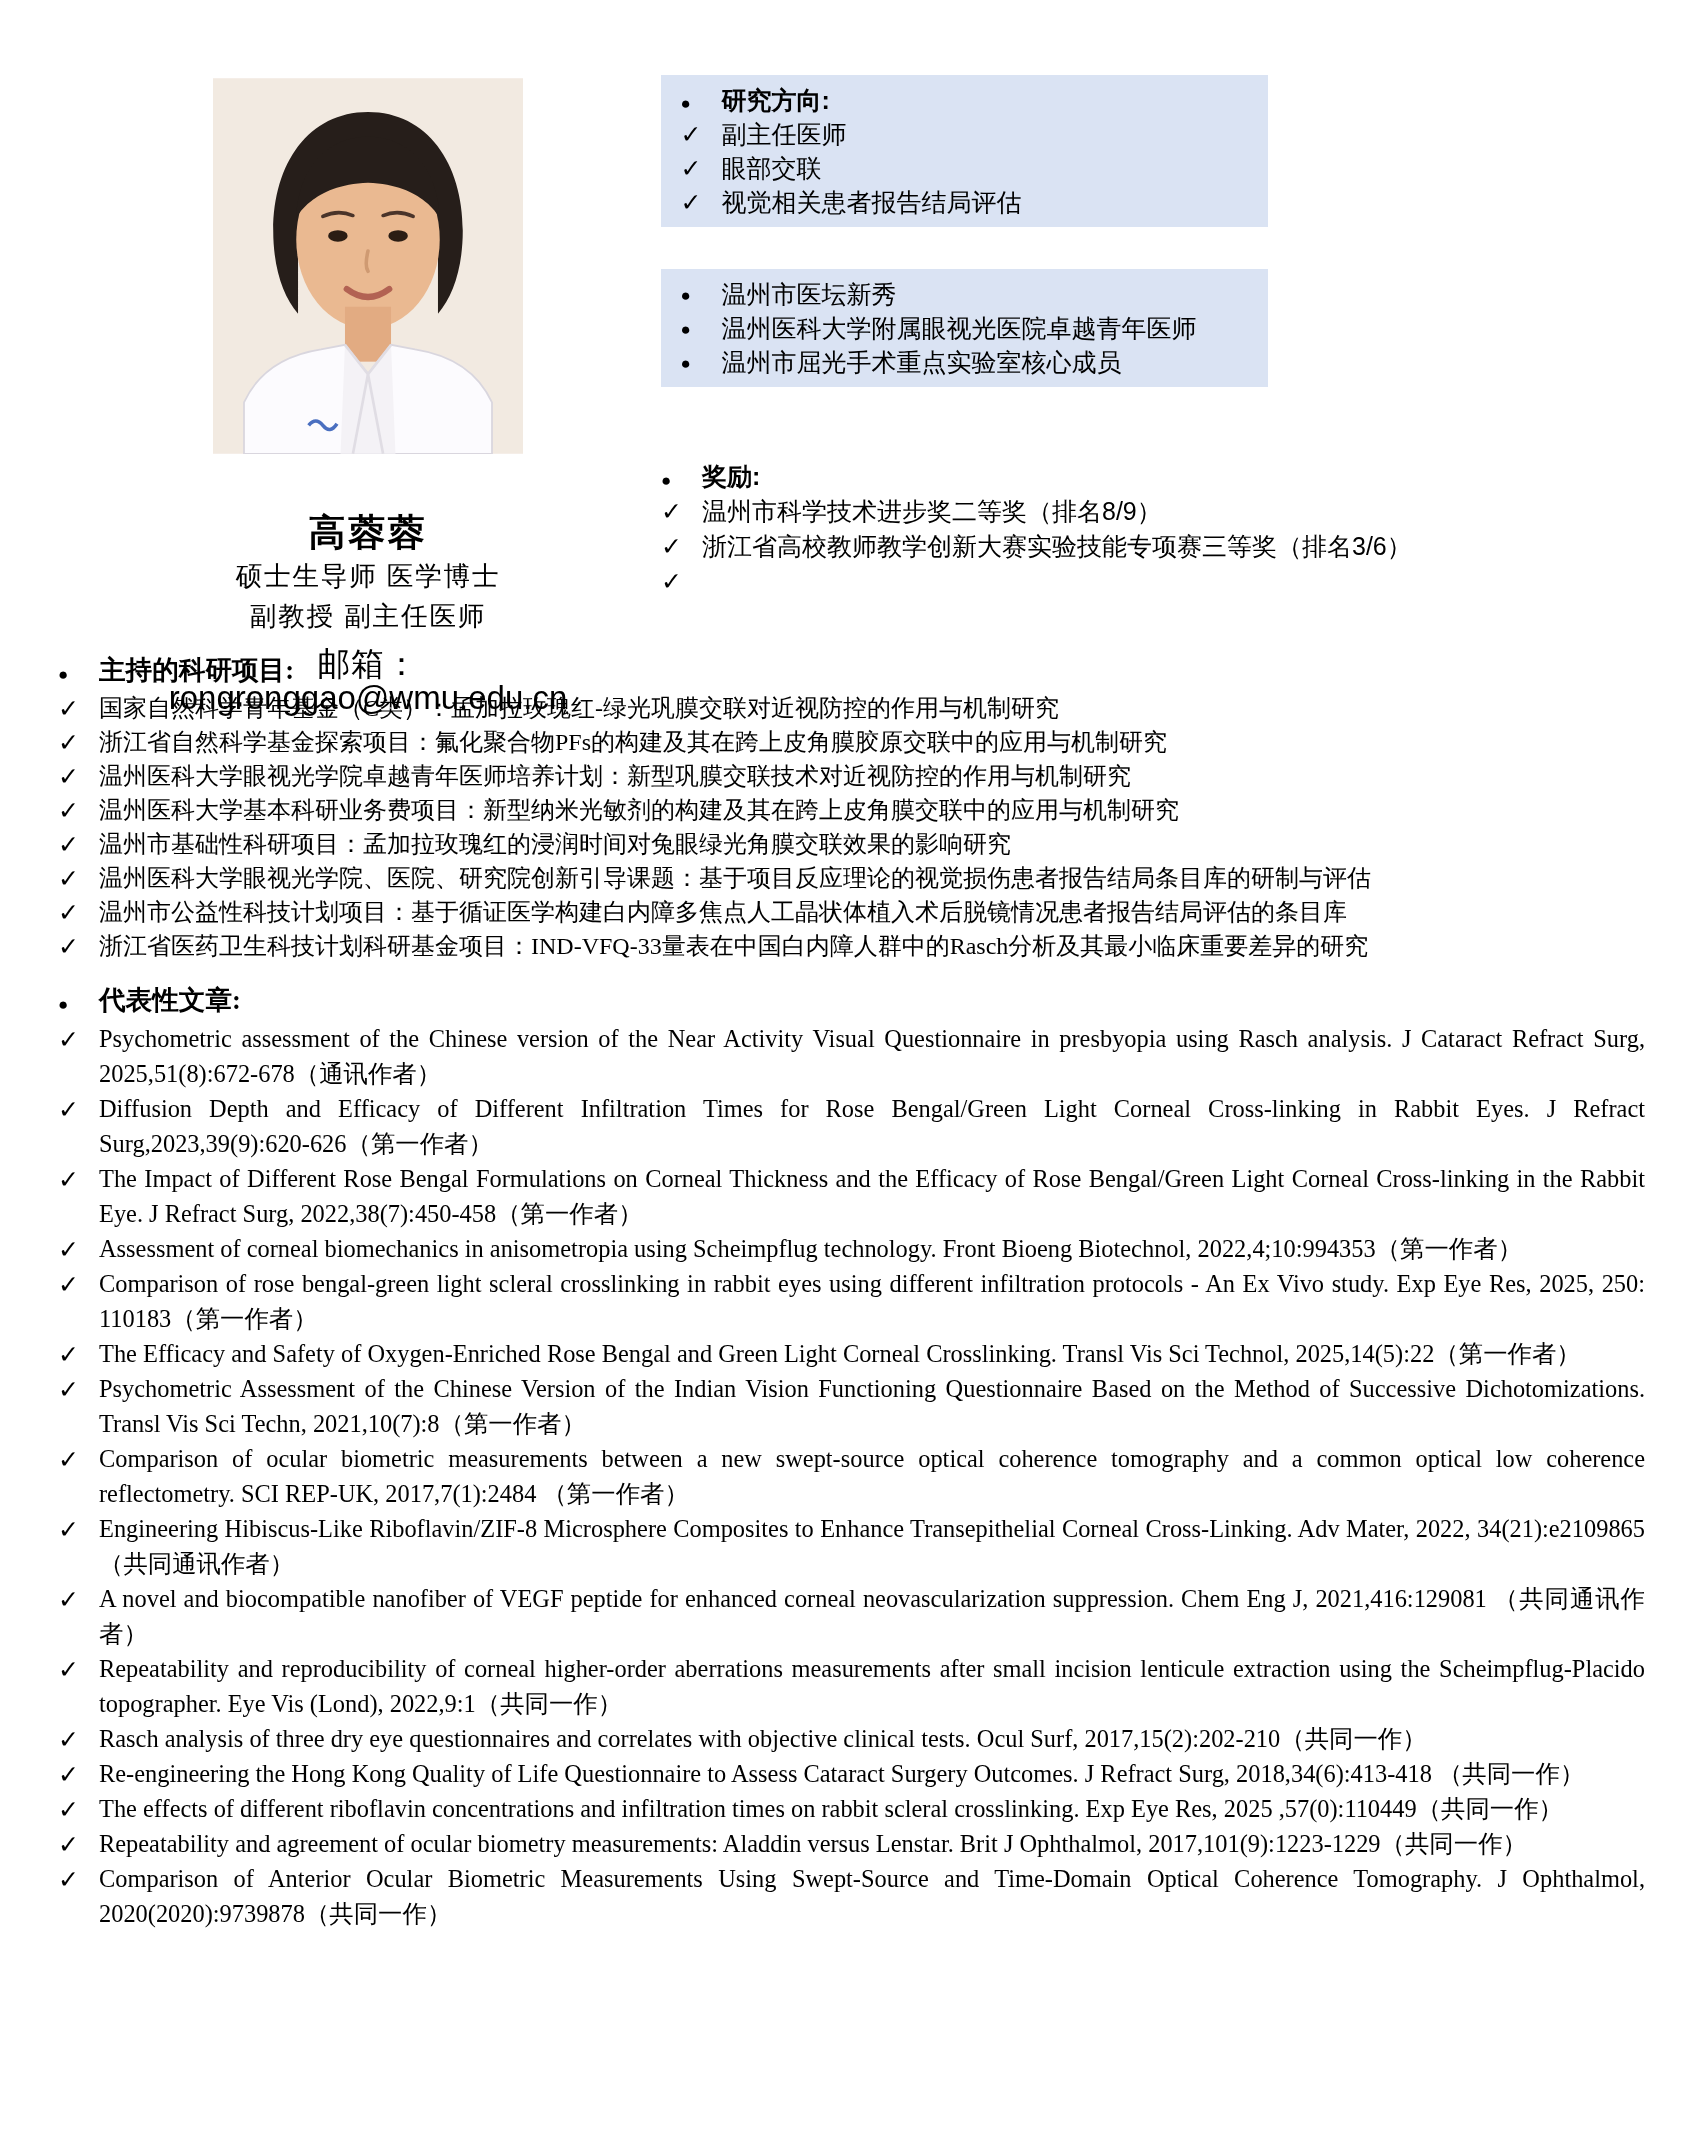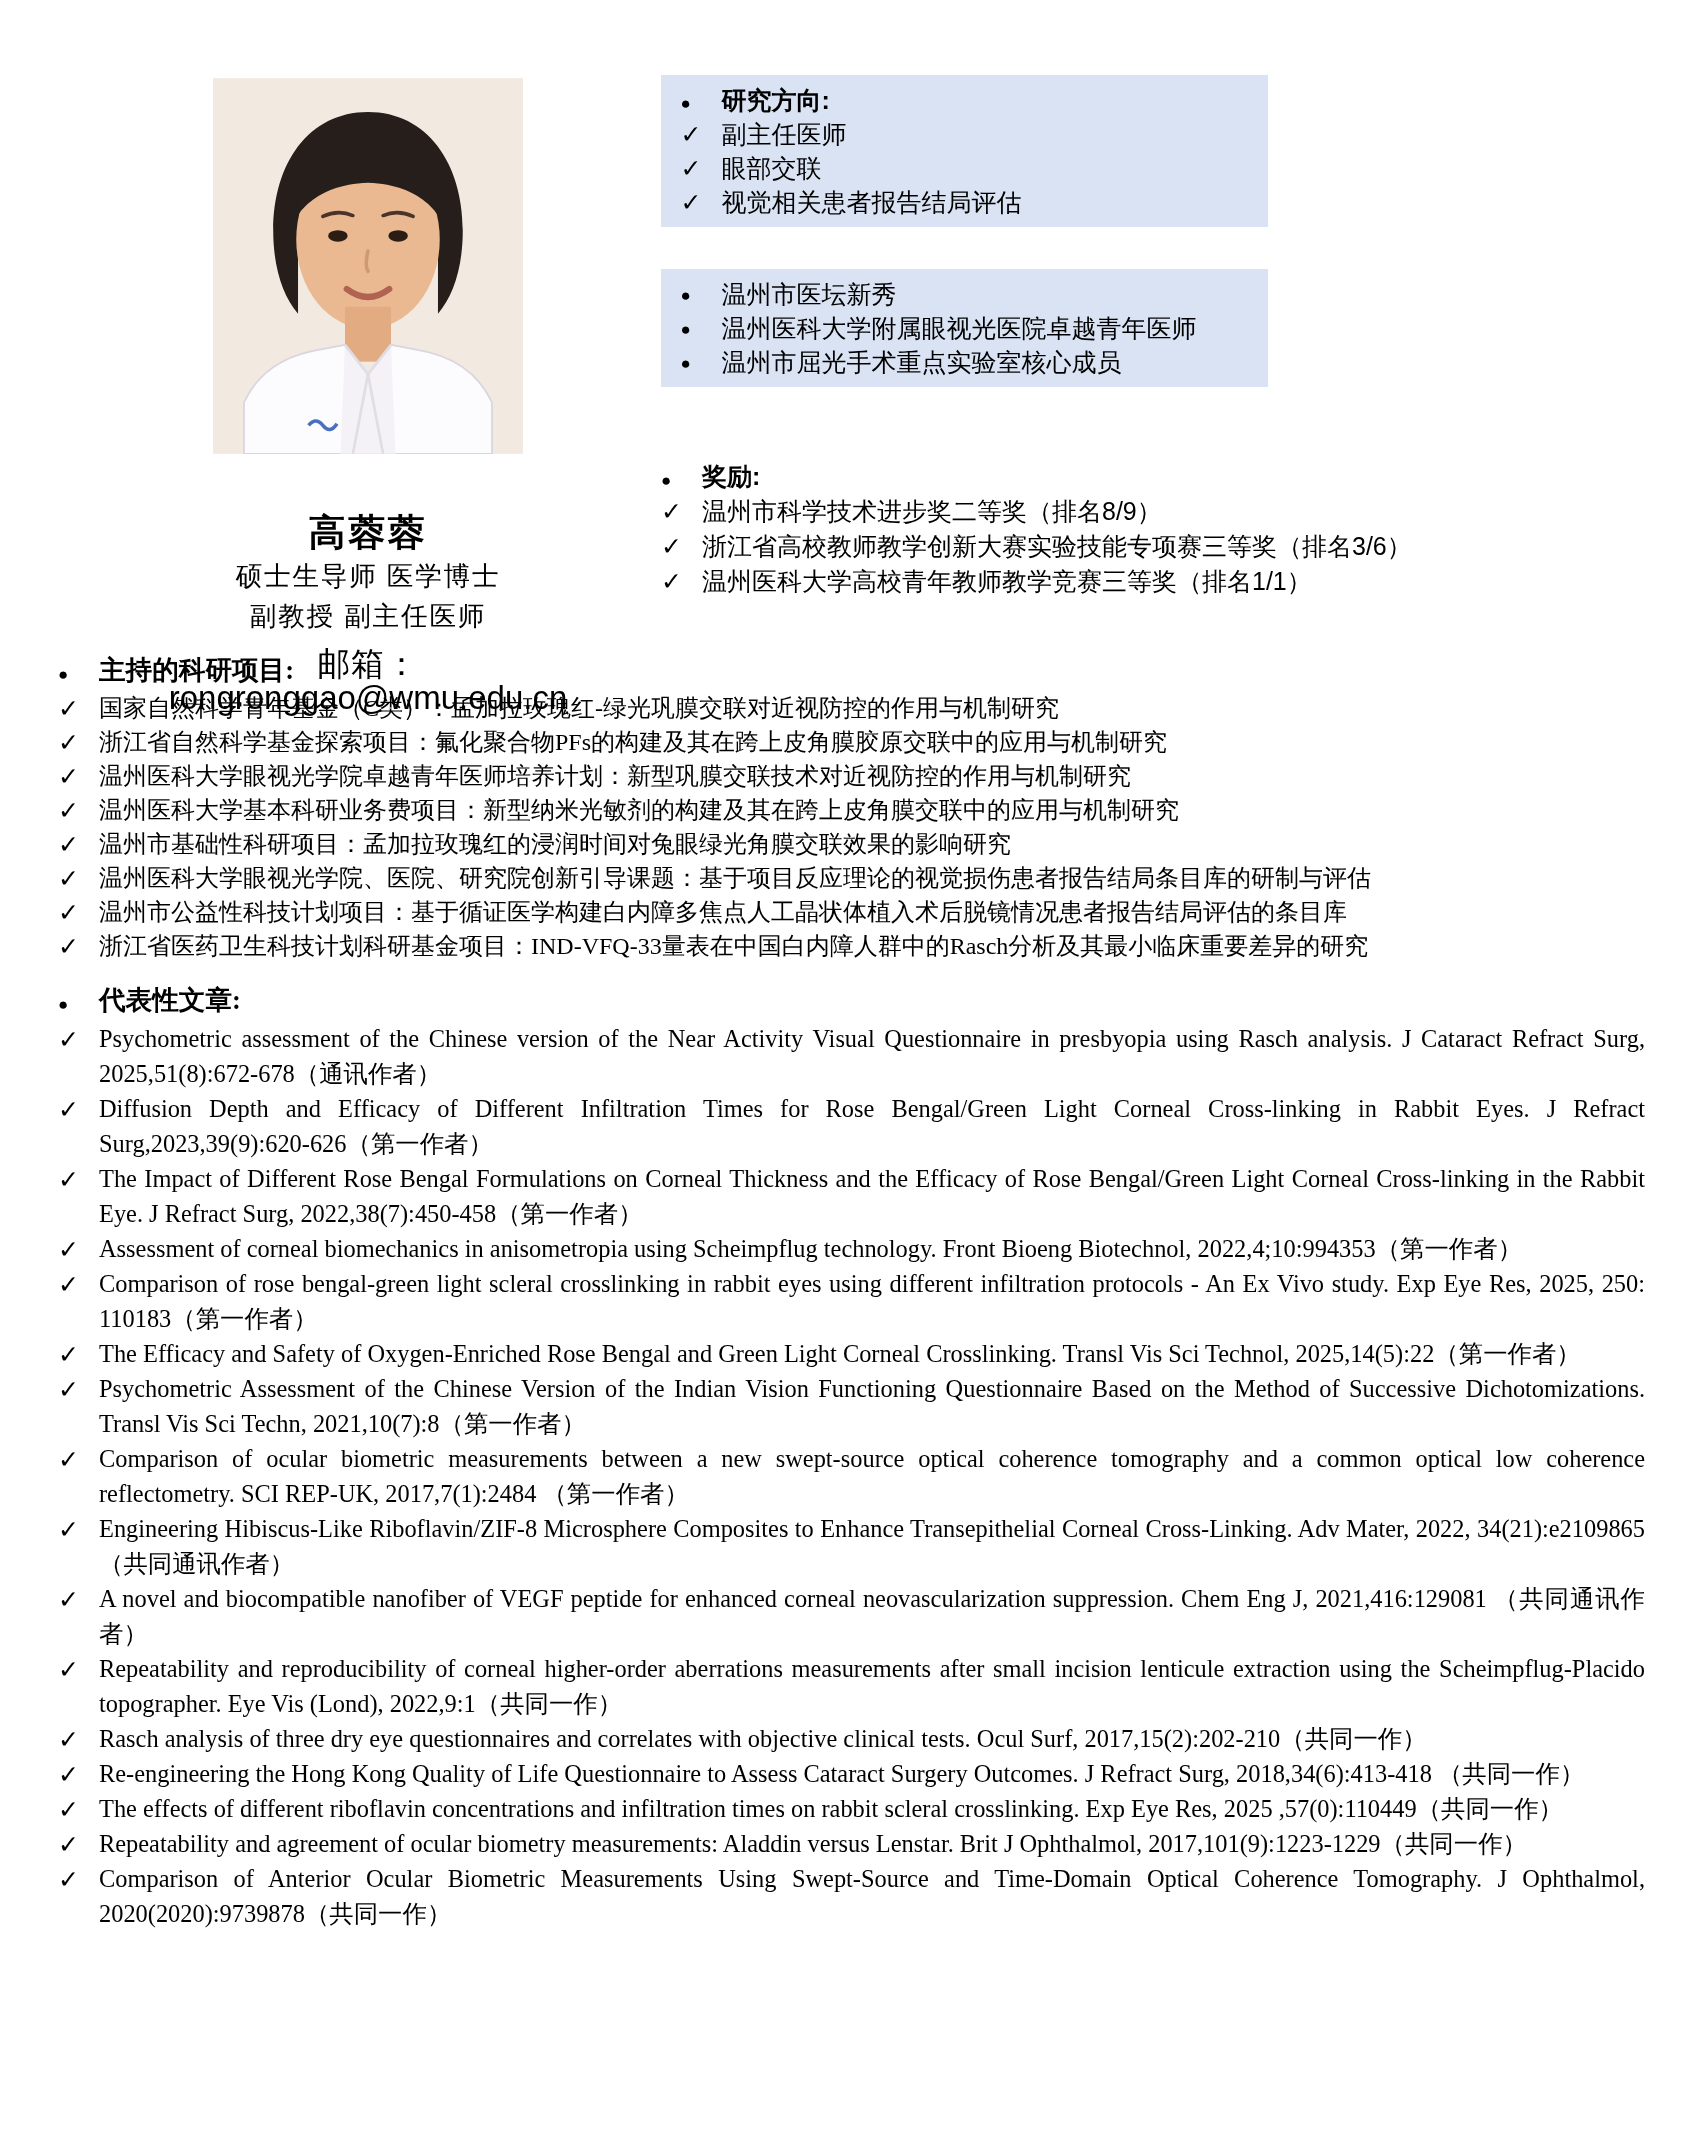--- a/index.html
+++ b/index.html
@@ -147,21 +147,21 @@
 
         <li>
           <span class="mark check">✓</span><span class="li-text">温州市科学技术进步奖二等奖（排名8/9）</span>
         </li>
 
         <li>
           <span class="mark check">✓</span><span class="li-text">浙江省高校教师教学创新大赛实验技能专项赛三等奖（排名3/6）</span>
         </li>
 
         <li>
-          <span class="mark check">✓</span><span class="li-text">温州医科大学高校青年教师教学竞赛三等奖（排名1/1）</span>
+          <span class="mark check">✓</span>
         </li>
       </ul>
   </div>
 
   <div class="section projects-section">
     <div class="head-line">
       <span class="mark dot">●</span><span>主持的科研项目:</span>
     </div>
     <ul class="projects-list">
 

